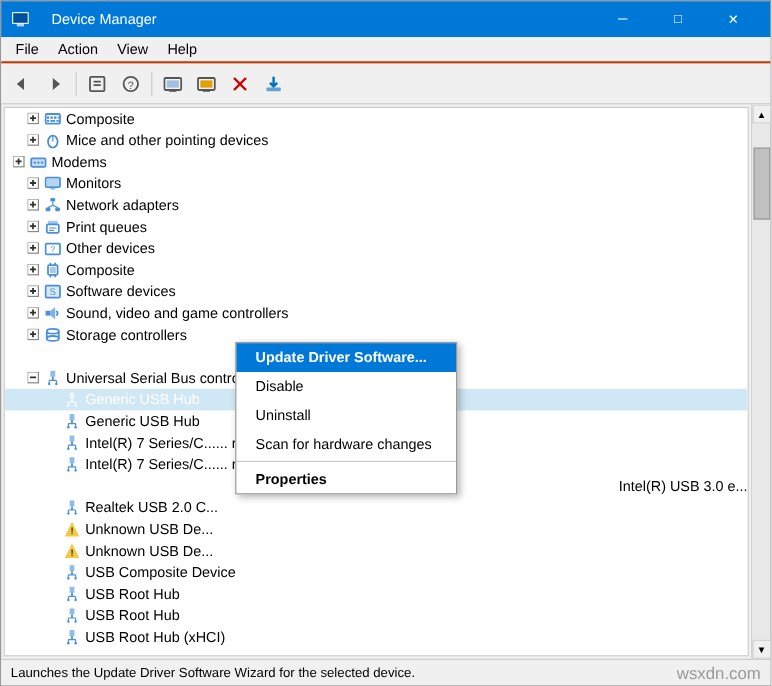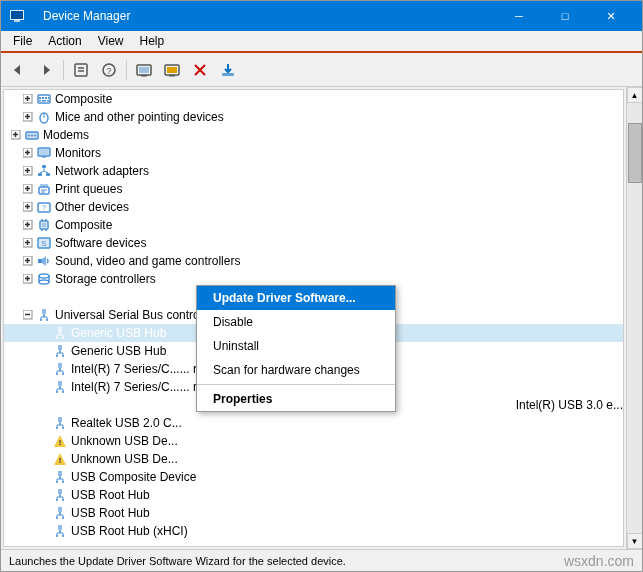--- a/index.html
+++ b/index.html
@@ -186,21 +186,21 @@
       padding: 0 8px;
       font-size: 11px;
       flex-shrink: 0;
       justify-content: space-between;
     }
     
     .context-menu {
       position: absolute;
       top: 198px;
       left: 195px;
-      width: 200px;
+      width: 185px;
       background: white;
       border: 1px solid #999;
       box-shadow: 2px 2px 6px rgba(0,0,0,0.3);
       z-index: 100;
       font-size: 12px;
     }
     .context-menu-item {
       padding: 5px 16px;
       cursor: pointer;
       display: flex;

